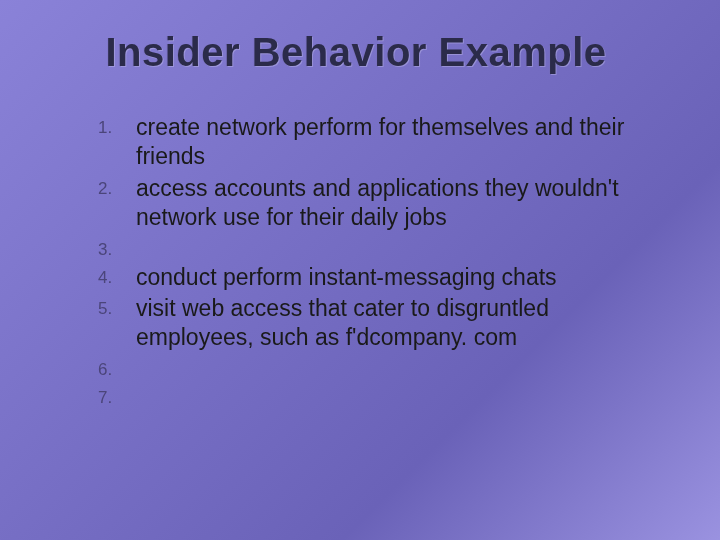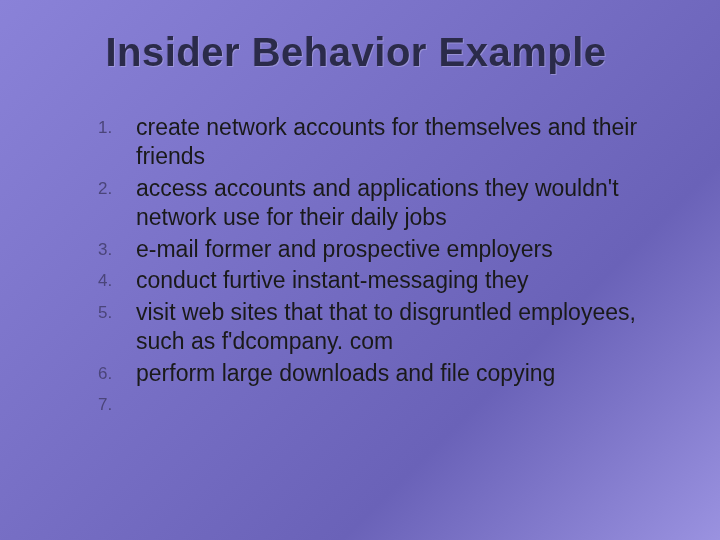--- a/index.html
+++ b/index.html
@@ -48,39 +48,37 @@
   }
 </style>
 </head>
 <body>
 
 <div class="slide">
   <h1 class="title">Insider Behavior Example</h1>
   <ol class="list">
     <li class="list-item">
       <span class="num">1.</span>
-      <span class="txt">create network accounts for themselves and their friends</span>
+      <span class="txt">create network perform for themselves and their friends</span>
     </li>
     <li class="list-item">
       <span class="num">2.</span>
       <span class="txt">access accounts and applications they wouldn't network use for their daily jobs</span>
     </li>
     <li class="list-item">
       <span class="num">3.</span>
-      <span class="txt">e-mail former and prospective employers</span>
     </li>
     <li class="list-item">
       <span class="num">4.</span>
-      <span class="txt">conduct furtive instant-messaging they</span>
+      <span class="txt">conduct perform instant-messaging chats</span>
     </li>
     <li class="list-item">
       <span class="num">5.</span>
-      <span class="txt">visit web sites that that to disgruntled employees, such as f'dcompany. com</span>
+      <span class="txt">visit web access that cater to disgruntled employees, such as f'dcompany. com</span>
     </li>
     <li class="list-item">
       <span class="num">6.</span>
-      <span class="txt">perform large downloads and file copying</span>
     </li>
     <li class="list-item">
       <span class="num">7.</span>
     </li>
   </ol>
 </div>
 
 </body></html>

